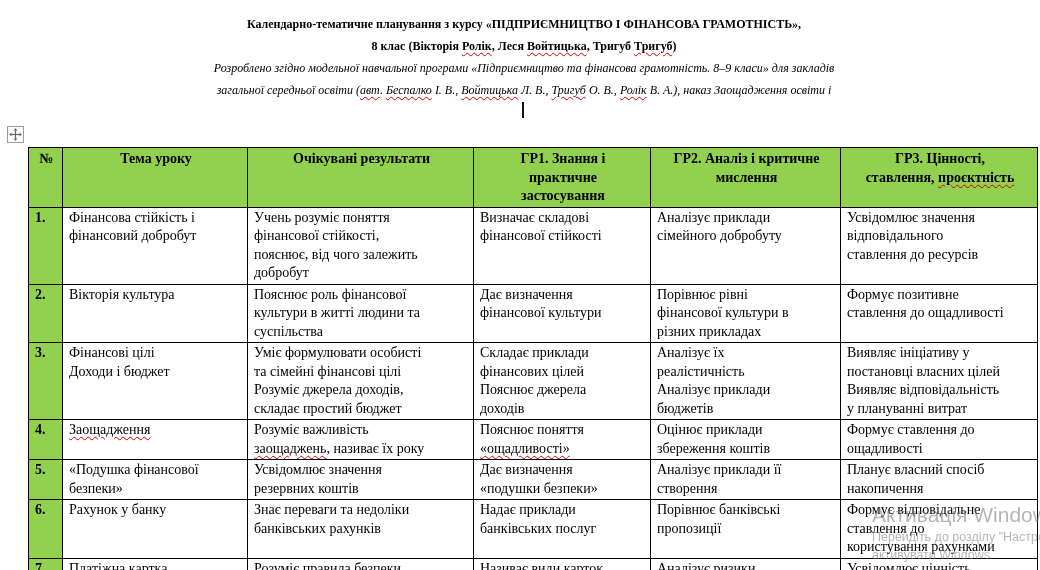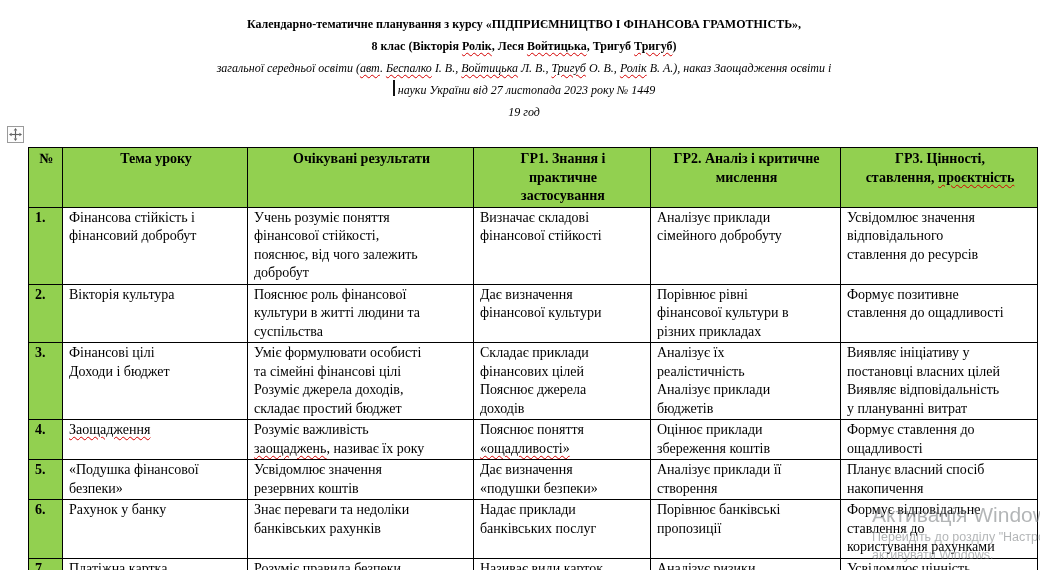--- a/index.html
+++ b/index.html
@@ -47,23 +47,23 @@
   }
   .wm1{font-size:21px;line-height:25px;}
   .wm2{font-size:12.5px;line-height:16px;margin-top:2px;}
 </style>
 </head>
 <body>
 
 <div class="titles" id="title-lines">
     <div class="title-line b"><span>Календарно-тематичне планування з курсу «ПІДПРИЄМНИЦТВО І ФІНАНСОВА ГРАМОТНІСТЬ»,</span></div>
     <div class="title-line b"><span>8 клас (Вікторія </span><span class="sq">Ролік</span><span>, Леся </span><span class="sq">Войтицька</span><span>, Тригуб </span><span class="sq">Тригуб</span><span>)</span></div>
+    <div class="title-line i"><span>Розроблено згідно модельної навчальної програми «Підприємництво та фінансова грамотність. 8–9 класи» для закладів</span></div>
     <div class="title-line i"><span>загальної середньої освіти (</span><span class="sq">авт</span><span>. </span><span class="sq">Беспалко</span><span> І. В., </span><span class="sq">Войтицька</span><span> Л. В., </span><span class="sq">Тригуб</span><span> О. В., </span><span class="sq">Ролік</span><span> В. А.), наказ Заощадження освіти і</span></div>
-    <div class="title-line i"><span class="cursor"></span><span>науки України від 27 листопада 2023 року № 1449</span></div>
-    <div class="title-line i"><span>19 год</span></div>
+    <div class="title-line i"><span class="cursor"></span></div>
   </div>
 
 <div class="move-handle">
   <svg width="13" height="13" viewBox="0 0 16 16">
     <g stroke="#5f5f5f" stroke-width="1.4">
       <line x1="8" y1="3" x2="8" y2="13"></line>
       <line x1="3" y1="8" x2="13" y2="8"></line>
     </g>
     <g fill="#5f5f5f">
       <polygon points="8,0 5.8,3.2 10.2,3.2"></polygon>

